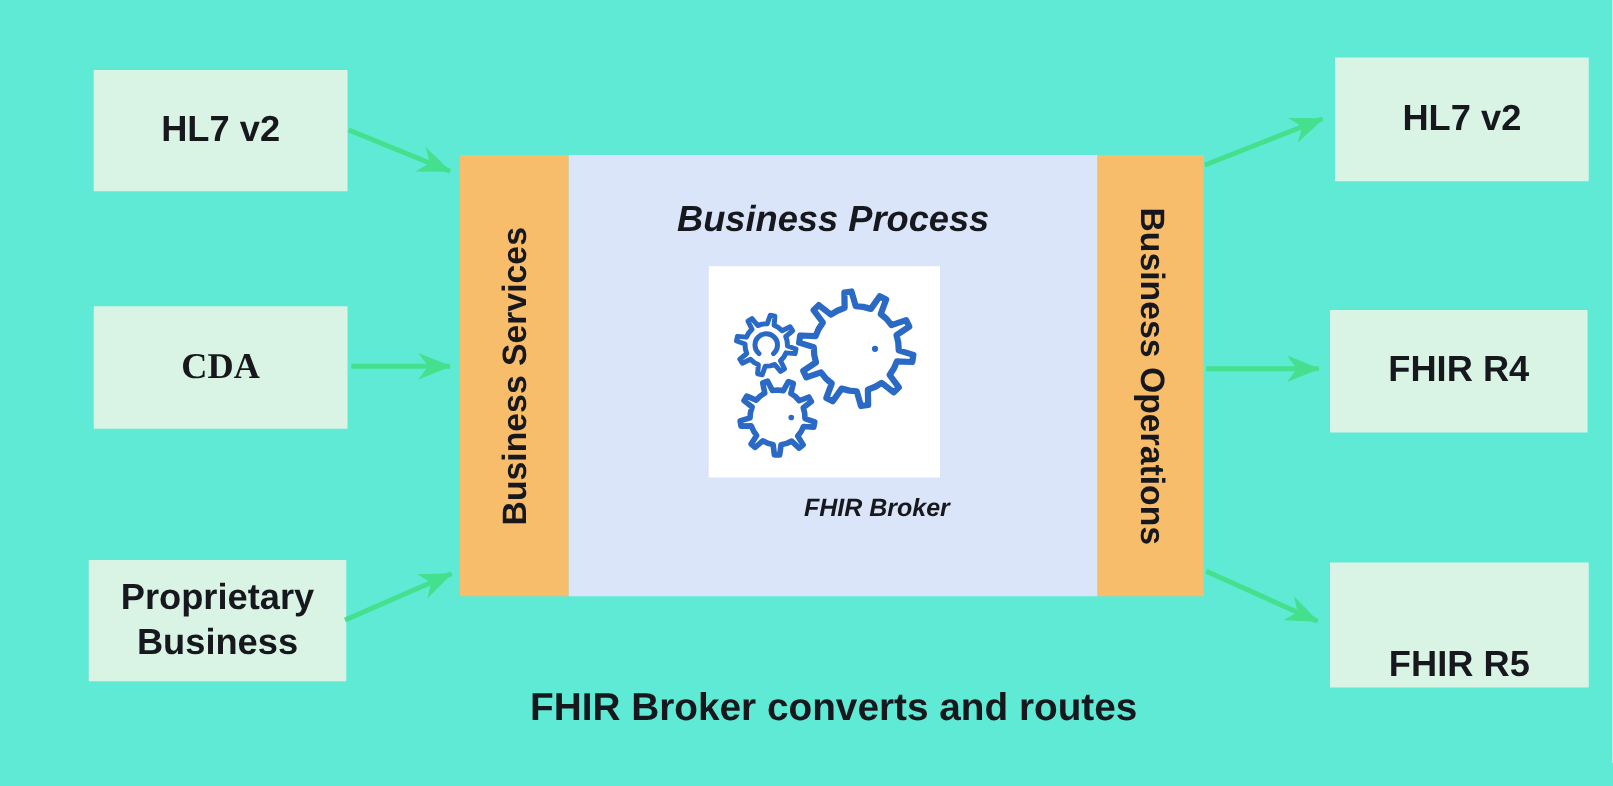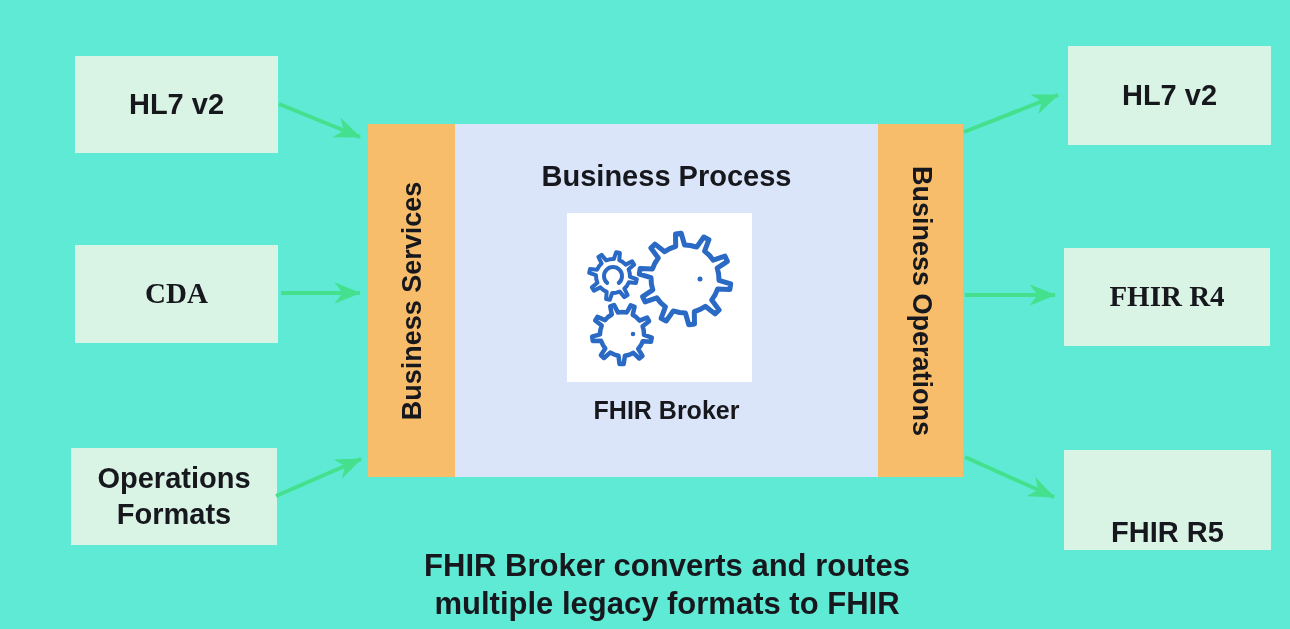--- a/index.html
+++ b/index.html
@@ -15,54 +15,55 @@
   .bar{position:absolute;background:var(--c-orange,#f7bd6b);}
   .vlabel{
     position:absolute;left:50%;top:50%;white-space:nowrap;
     font-size:27px;font-weight:600;color:var(--c-text,#17181d);
   }
   .bar-left .vlabel{transform:translate(-50%,-50%) rotate(-90deg);}
   .bar-right .vlabel{transform:translate(-50%,-50%) rotate(90deg);}
   .panel{
     position:absolute;left:455px;top:124px;width:423px;height:353px;
     background:var(--c-panel,#dae5f9);
+    font-style:italic;
   }
   .panel-title{
     position:absolute;top:36px;left:0;width:100%;text-align:center;
     font-size:29px;font-weight:700;
   }
   .gear-tile{
     position:absolute;left:112px;top:89px;width:185px;height:169px;background:#ffffff;
   }
   .gear-tile svg{display:block;width:100%;height:100%;}
   .gear-tile path{fill:none;stroke:var(--c-gear,#2a69c4);stroke-linejoin:round;stroke-linecap:round;}
   .panel-subtitle{
     position:absolute;top:272px;left:0;width:100%;text-align:center;
-    font-size:25px;font-weight:700;
+    font-size:20px;font-weight:700;padding-left:35px;
   }
   .caption{
     position:absolute;left:322px;top:499px;width:690px;text-align:center;
     font-size:31px;font-weight:700;line-height:38px;color:var(--c-text,#17181d);margin-top:48px;
   }
   .arrows{position:absolute;left:0;top:0;width:1290px;height:629px;pointer-events:none;}
   .arrows line{stroke:var(--c-arrow,#45e08d);stroke-width:4;}
 </style>
 </head>
 <body>
 
 <div class="canvas">
 
   <div class="node" style="left:75px;top:56px;width:203px;height:97px;">
     <span>HL7 v2</span>
   </div>
   <div class="node" style="left:75px;top:245px;width:203px;height:98px;font-family:Liberation Serif, serif;">
     <span>CDA</span>
   </div>
   <div class="node" style="left:71px;top:448px;width:206px;height:97px;padding:0 6px;box-sizing:border-box;">
-    <span>Operations Formats</span>
+    <span>Proprietary Business</span>
   </div>
 
   <div class="bar bar-left" style="left:368px;top:124px;width:87px;height:353px;">
     <span class="vlabel">Business Services</span>
   </div>
 
   <div class="panel">
     <div class="panel-title">Business Process</div>
     <div class="gear-tile">
       <svg viewBox="0 0 185 169" xmlns="http://www.w3.org/2000/svg">
@@ -77,30 +78,29 @@
     <div class="panel-subtitle">FHIR Broker</div>
   </div>
 
   <div class="bar bar-right" style="left:878px;top:124px;width:85px;height:353px;">
     <span class="vlabel">Business Operations</span>
   </div>
 
   <div class="node" style="left:1068px;top:46px;width:203px;height:99px;">
     <span>HL7 v2</span>
   </div>
-  <div class="node" style="left:1064px;top:248px;width:206px;height:98px;font-family:Liberation Serif, serif;">
+  <div class="node" style="left:1064px;top:248px;width:206px;height:98px;">
     <span>FHIR R4</span>
   </div>
   <div class="node" style="left:1064px;top:450px;width:207px;height:100px;align-items:flex-end;">
     <span>FHIR R5</span>
   </div>
 
   <div class="caption">
     <div>FHIR Broker converts and routes</div>
-    <div>multiple legacy formats to FHIR</div>
   </div>
 
   <svg class="arrows" xmlns="http://www.w3.org/2000/svg">
     <defs>
       <marker id="ah" viewBox="0 0 10 8" refX="9.6" refY="4" markerWidth="6.6" markerHeight="5.4" orient="auto" markerUnits="strokeWidth">
         <path d="M0 0 L10 4 L0 8 L3 4 Z" fill="var(--c-arrow,#45e08d)"></path>
       </marker>
     </defs>
     <line x1="279" y1="104" x2="360" y2="137" marker-end="url(#ah)"></line>
     <line x1="281" y1="293" x2="360" y2="293" marker-end="url(#ah)"></line>

